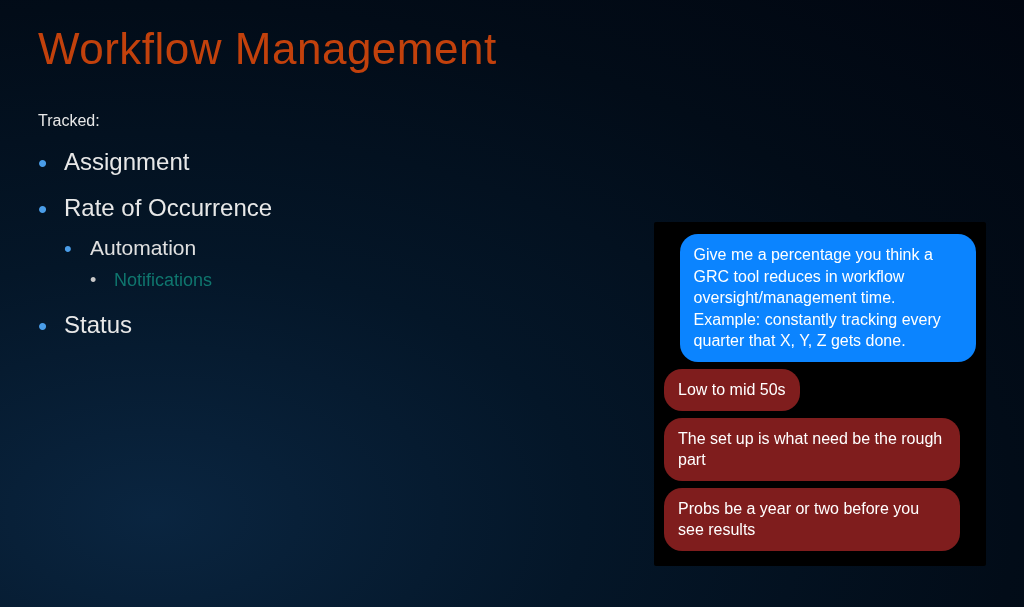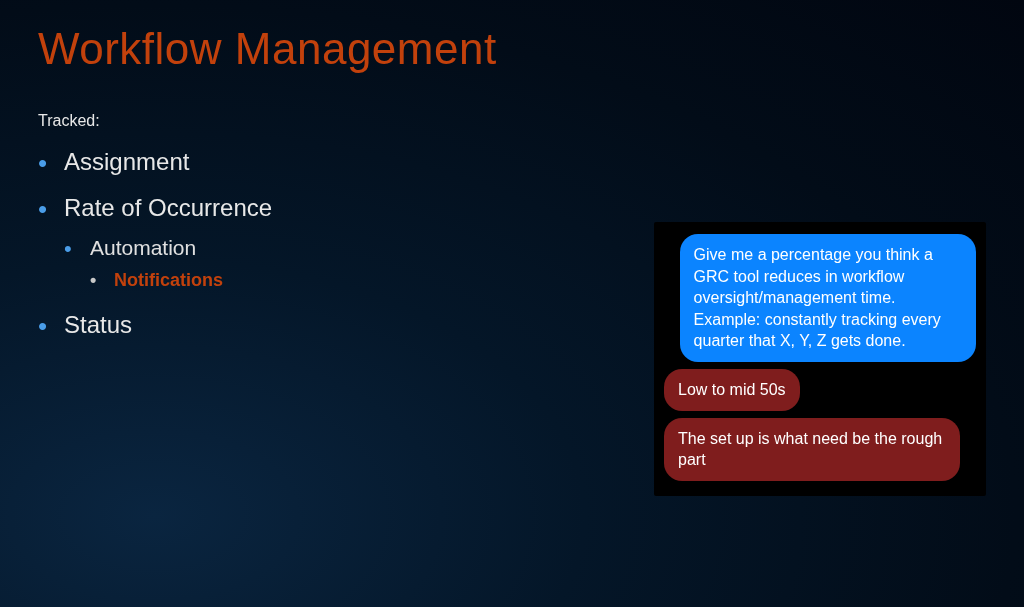--- a/index.html
+++ b/index.html
@@ -87,22 +87,22 @@
       left: 0;
       color: #4a9de8;
       font-size: 22px;
     }
     .sub-sub-list {
       list-style: none;
       margin-top: 10px;
     }
     .sub-sub-list > li {
       font-size: 18px;
-      font-weight: 700;
-      color: #c2410c;
+      font-weight: 400;
+      color: #0f766e;
       padding-left: 24px;
       position: relative;
     }
     .sub-sub-list > li::before {
       content: "•";
       position: absolute;
       left: 0;
       color: #c8c8c8;
       font-size: 18px;
     }
@@ -173,13 +173,16 @@
 </ul>
 
 <div class="chat-image">
   <div class="msg msg-blue">Give me a percentage you think a GRC tool reduces in workflow oversight/management time. Example: constantly tracking every quarter that X, Y, Z gets done.</div>
   <div class="msg-gray-wrap">
       <div class="msg msg-gray">Low to mid 50s</div>
     </div>
   <div class="msg-gray-wrap">
       <div class="msg msg-gray">The set up is what need be the rough part</div>
     </div>
+  <div class="msg-gray-wrap">
+      <div class="msg msg-gray">Probs be a year or two before you see results</div>
+    </div>
 </div>
 
 </body></html>

